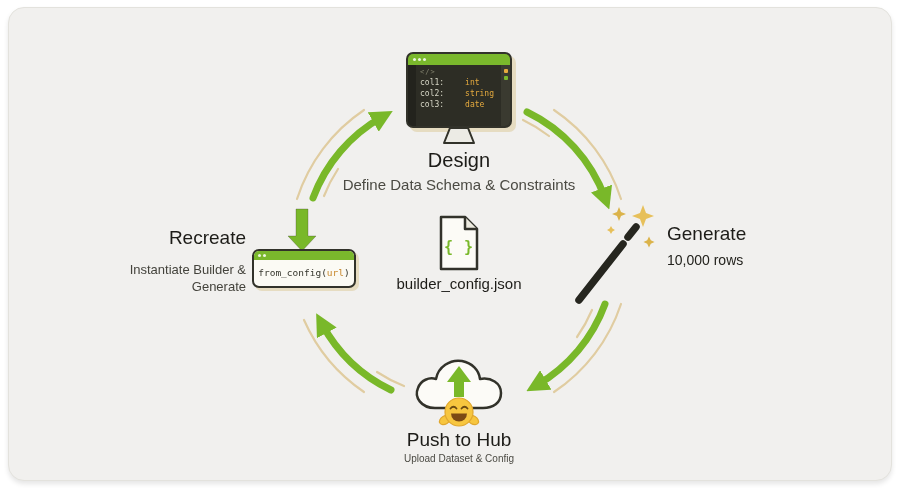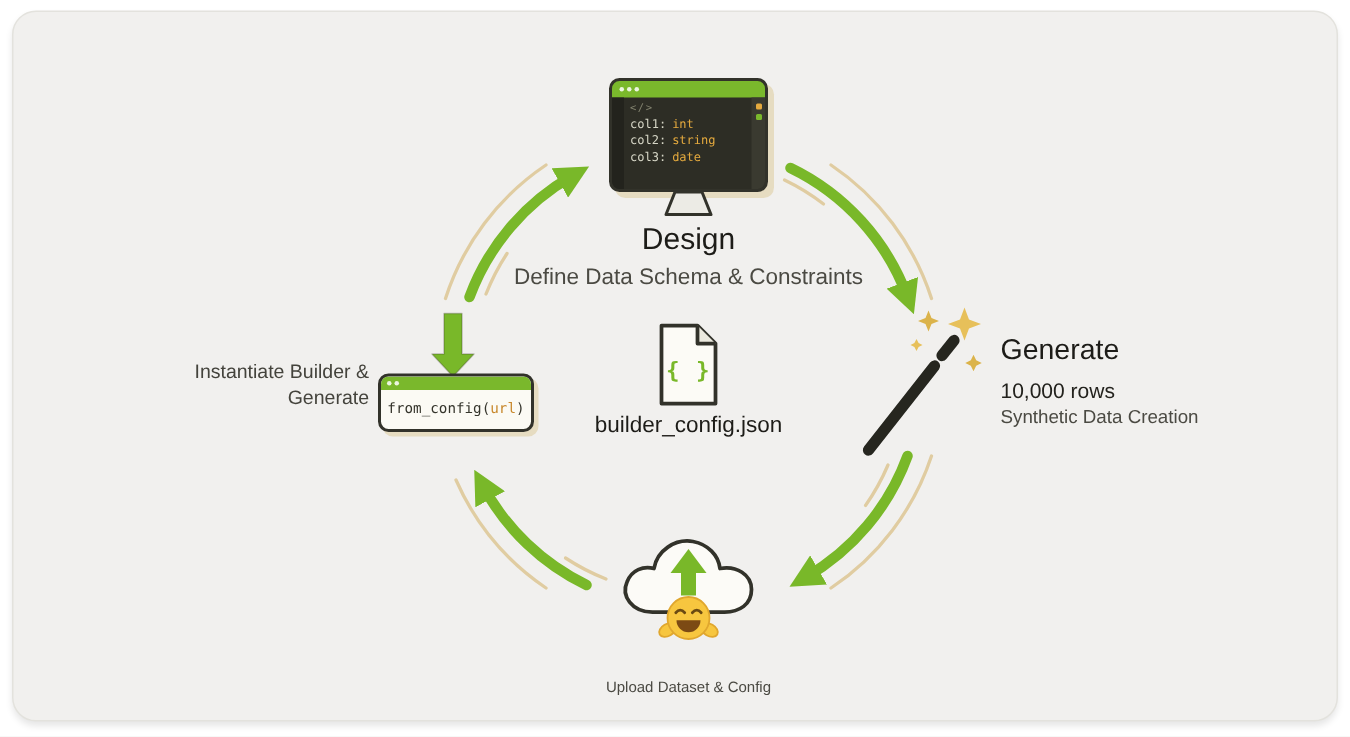--- a/index.html
+++ b/index.html
@@ -32,21 +32,21 @@
   .screen{height:76px;border:2px solid #32322a;border-radius:7px;overflow:hidden;background:#2d2d25;
           box-shadow:4px 4px 0 rgba(219,199,148,.5)}
   .mhead{height:11px;background:#7ab82c;display:flex;align-items:center;gap:2px;padding-left:5px}
   .mhead i{width:3px;height:3px;border-radius:50%;background:rgba(255,255,255,.85)}
   .mbody{display:flex;height:61px}
   .lgut{width:8px;background:#23231d}
   .codearea{flex:1;padding:2px 4px;font-family:"DejaVu Sans Mono",monospace;font-size:8px;line-height:11px;white-space:nowrap}
   .glyphline{font-size:7px;color:#83836f;letter-spacing:1px;height:10px}
   .code-line{height:11px}
   .ck{color:#d6d6c6}
-  .ct{color:#e5aa3e;margin-left:4px}
+  .ct{color:#e5aa3e;margin-left:21px}
   .rgut{width:9px;background:#3a3a30;display:flex;flex-direction:column;align-items:center;gap:3px;padding-top:4px}
   .rgut i{width:4px;height:4px;border-radius:1px}
   .rgut .o{background:#e5aa3e}
   .rgut .g{background:#7ab82c}
 
   
   .codebox{left:243px;top:241px;width:104px;border:2px solid #32322a;border-radius:7px;background:#fbfaf4;
            overflow:hidden;box-shadow:3px 3px 0 rgba(219,199,148,.5)}
   .cbar{height:9px;background:#7ab82c;display:flex;align-items:center;gap:2px;padding-left:4px}
   .cbar i{width:3px;height:3px;border-radius:50%;background:rgba(255,255,255,.85)}
@@ -128,38 +128,39 @@
     <line x1="14" y1="96" x2="58" y2="40" stroke="#26261f" stroke-width="7.5" stroke-linecap="round"></line>
     <line x1="63" y1="33" x2="71" y2="23" stroke="#26261f" stroke-width="7.5" stroke-linecap="round"></line>
     <path fill="#e7c05a" d="M 78 1 L 81 9 L 89 12 L 81 15 L 78 23 L 75 15 L 67 12 L 75 9 Z"></path>
     <path fill="#dbb34a" d="M 54 3 L 56 8 L 61 10 L 56 12 L 54 17 L 52 12 L 47 10 L 52 8 Z"></path>
     <path fill="#dbb34a" d="M 84 32.5 L 85.8 36.2 L 89.5 38 L 85.8 39.8 L 84 43.5 L 82.2 39.8 L 78.5 38 L 82.2 36.2 Z"></path>
     <path fill="#e7c05a" d="M 46 22 L 47.4 24.6 L 50 26 L 47.4 27.4 L 46 30 L 44.6 27.4 L 42 26 L 44.6 24.6 Z"></path>
   </svg>
   <div class="abs node gen-block">
     <div class="h gen-title">Generate</div>
     <div class="gen-d1">10,000 rows</div>
-    <div class="gen-d2">Synthetic Data Creation</div>
   </div>
 
   <svg class="abs node" style="left:400px;top:342px" width="100" height="84" viewBox="0 0 100 84">
     <path d="M 26 58 C 12 58 5 47 9 38 C 12 30 20 27 27 29 C 29 17 41 9 53 11 C 63 13 70 20 71 29 C 82 27 92 33 92 43 C 92 53 84 58 74 58 Z" fill="#fcfbf7" stroke="#32322a" stroke-width="2.5" stroke-linejoin="round"></path>
     <polygon fill="#79b829" points="50,16 62,32 55,32 55,47 45,47 45,32 38,32"></polygon>
     <g>
       <ellipse cx="36" cy="70" rx="6" ry="4" fill="#f7c63f" stroke="#e0a72e" stroke-width="1.2" transform="rotate(-30 36 70)"></ellipse>
       <ellipse cx="64" cy="70" rx="6" ry="4" fill="#f7c63f" stroke="#e0a72e" stroke-width="1.2" transform="rotate(30 64 70)"></ellipse>
       <circle cx="50" cy="62" r="14" fill="#f7c63f" stroke="#e0a72e" stroke-width="1.2"></circle>
       <path d="M 41.5 58.5 q 3 -3.5 6 0" stroke="#6b4a12" stroke-width="1.8" fill="none" stroke-linecap="round"></path>
       <path d="M 52.5 58.5 q 3 -3.5 6 0" stroke="#6b4a12" stroke-width="1.8" fill="none" stroke-linecap="round"></path>
       <path d="M 42 63.5 a 8 8 0 0 0 16 0 z" fill="#7c4a14"></path>
     </g>
   </svg>
+  <div class="abs node h push-title">Push to Hub</div>
   <div class="abs node push-sub">Upload Dataset &amp; Config</div>
 
   <div class="abs node rec-block">
+    <div class="h rec-title">Recreate</div>
     <div class="rec-d1">Instantiate Builder &amp;</div>
     <div class="rec-d2">Generate</div>
   </div>
   <div class="abs node codebox">
     <div class="cbar">
         <i></i>
         <i></i>
       </div>
     <div class="cbody"><span>from_config(</span><span class="arg">url</span><span>)</span></div>
   </div>

